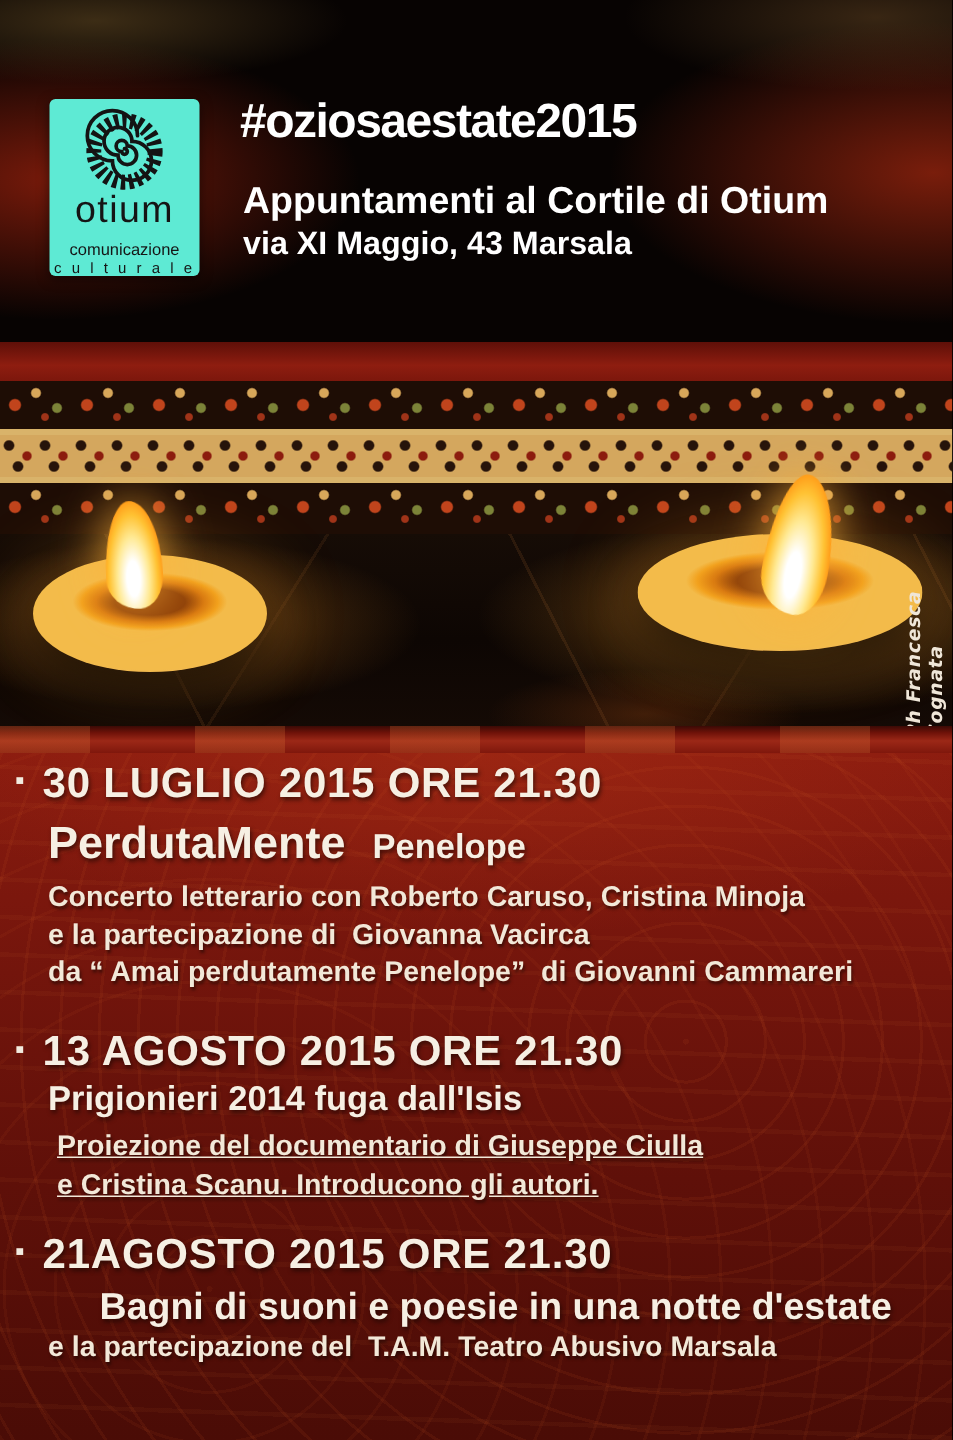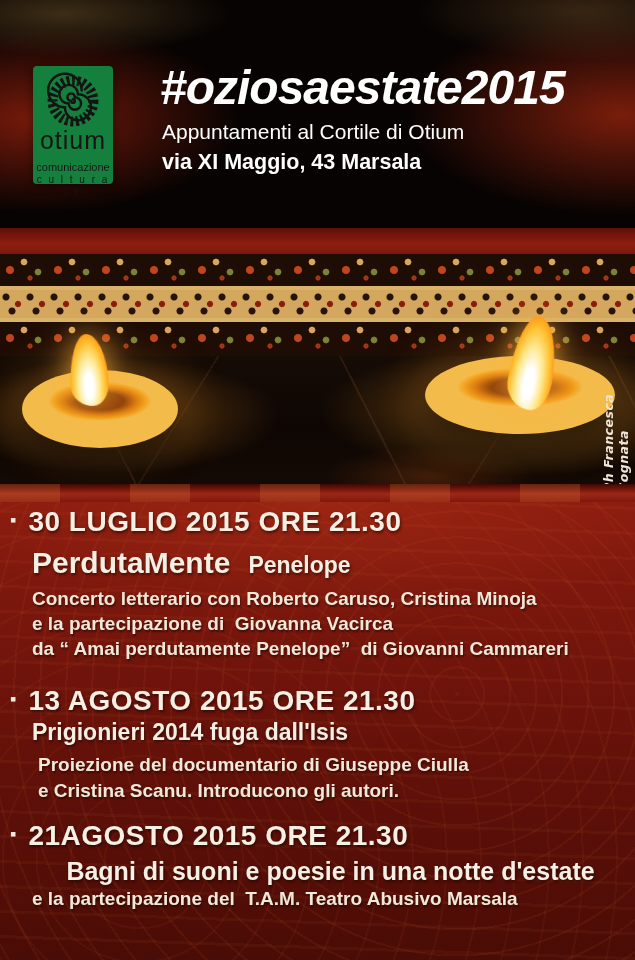--- a/index.html
+++ b/index.html
@@ -55,31 +55,31 @@
     filter:drop-shadow(0 0 16px rgba(255,180,60,.85));}
   .lamp-left .flame{left:48px;top:-14px;width:38px;height:72px;transform:rotate(-3deg);}
   .lamp-right .flame{left:86px;top:-14px;width:44px;height:94px;transform:rotate(10deg);}
   .credit{position:absolute;right:4px;top:336px;height:156px;
     writing-mode:vertical-rl;transform:rotate(180deg);
     font-family:"DejaVu Sans",sans-serif;font-style:italic;font-weight:bold;
     font-size:12.5px;letter-spacing:.5px;color:#efe6d8;}
 
   
   .header{position:absolute;top:62px;left:0;right:0;height:130px;color:#fff;}
-  .logo-box{position:absolute;left:33px;top:4px;width:80px;height:118px;
-    background:#15803d;border-radius:4px;text-align:center;color:#151515;
+  .logo-box{position:absolute;left:33px;top:4px;width:100px;height:118px;
+    background:#5eead4;border-radius:4px;text-align:center;color:#151515;
     box-shadow:0 2px 8px rgba(0,0,0,.5);}
   .logo-box svg{display:block;margin:4px auto 0;}
   .logo-name{font-size:25px;line-height:1;letter-spacing:1px;margin-top:-4px;
     font-family:"Liberation Sans",sans-serif;}
   .logo-sub{font-size:11px;line-height:1.2;margin-top:8px;}
   .logo-tag{font-size:10px;line-height:1.2;letter-spacing:2px;}
-  .title{position:absolute;left:160px;top:2px;margin:0;font-size:48px;font-weight:bold;
-    letter-spacing:-1px;line-height:1;font-style:italic;}
-  .sub1{position:absolute;left:162px;top:58px;margin:0;font-size:21px;font-weight:normal;}
+  .title{position:absolute;left:160px;top:2px;margin:0;font-size:32px;font-weight:bold;
+    letter-spacing:-1px;line-height:1;}
+  .sub1{position:absolute;left:162px;top:58px;margin:0;font-size:25px;font-weight:bold;}
   .sub2{position:absolute;left:162px;top:88px;margin:0;font-size:21.5px;font-weight:bold;}
 
   
   .divider{position:absolute;top:484px;left:0;right:0;height:18px;
     background:
       repeating-linear-gradient(91deg, rgba(230,130,60,.22) 0 60px, rgba(120,30,10,0) 60px 130px),
       linear-gradient(180deg,#3a0a05 0,#6f1209 25%,#9c2817 55%,#7f170c 100%);}
   .events{position:absolute;top:502px;left:0;right:0;bottom:0;color:#f6efe3;
     background:
       radial-gradient(ellipse 520px 170px at 50% 0%, rgba(195,62,26,.30), transparent 72%),
@@ -95,21 +95,21 @@
     text-shadow:1px 2px 3px rgba(20,5,2,.6);}
   .ev-title{margin:8px 0 0 22px;font-weight:bold;line-height:1.1;
     text-shadow:1px 2px 3px rgba(20,5,2,.6);}
   .ev1 .ev-title{font-size:30px;}
   .ev2 .ev-title{font-size:23px;margin-top:3px;}
   .ev3 .ev-title{font-size:25px;margin-top:6px;text-align:center;}
   .t2{font-size:23px;margin-left:18px;}
   .desc{margin:0 0 0 22px;font-size:19px;font-weight:bold;line-height:1.32;
     color:#f2e8d8;white-space:pre-wrap;text-shadow:1px 2px 2px rgba(20,5,2,.55);}
   .ev1 .desc.first, .ev2 .desc.first, .ev3 .desc.first{margin-top:7px;}
-  .ev2 .desc{margin-left:28px;}
+  .ev2 .desc{margin-left:28px;text-decoration:underline;}
 </style>
 </head>
 <body>
 
 <div class="poster">
 
   <div class="photo">
     <div class="photo-top"></div>
     <div class="carpet-field"></div>
     <div class="band-floral b1"></div>

